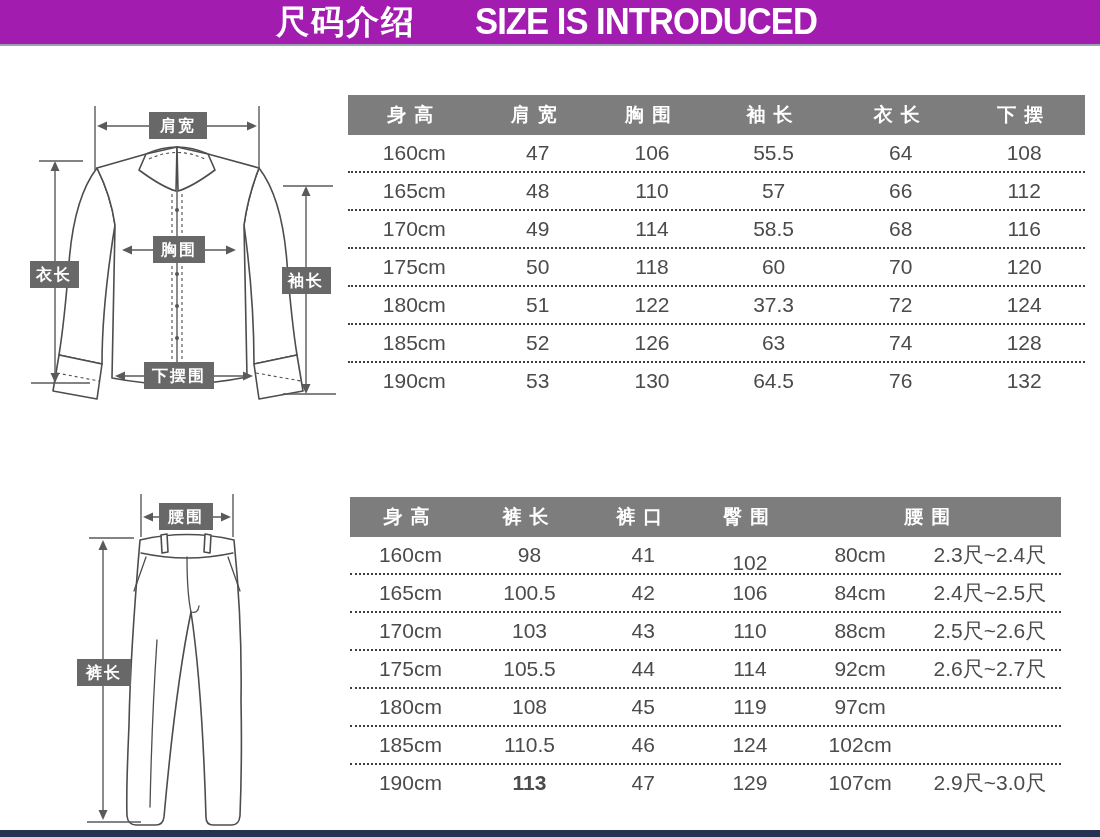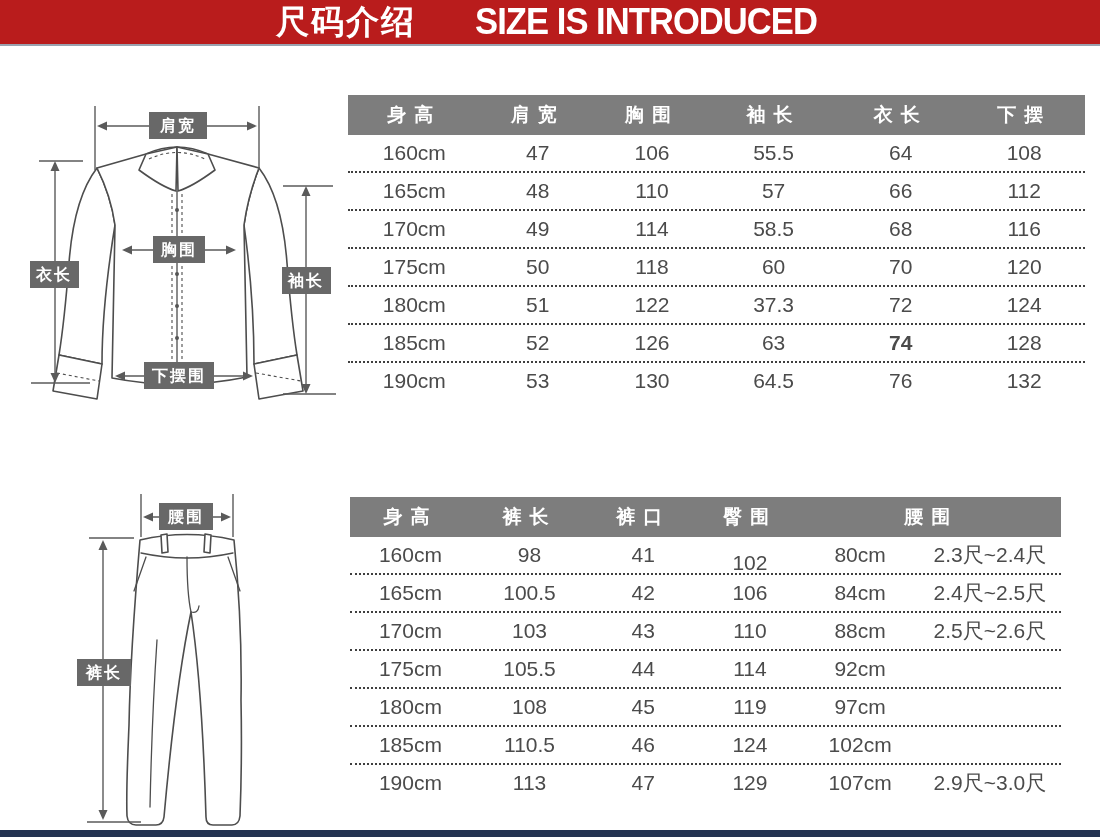--- a/index.html
+++ b/index.html
@@ -4,21 +4,21 @@
 <style>
   html,body{margin:0;padding:0;}
   body{
     width:1100px;height:837px;position:relative;overflow:hidden;
     background:#ffffff;
     font-family:"Liberation Sans","DejaVu Sans",sans-serif;
   }
   
   .banner{
     position:absolute;left:0;top:0;width:1100px;height:44px;
-    background:#b91c1c;border-bottom:2px solid #9aa2af;
+    background:#a21caf;border-bottom:2px solid #9aa2af;
     display:flex;justify-content:center;align-items:center;gap:52px;
   }
   .banner .zh{color:#fff;font-size:33px;font-weight:bold;letter-spacing:2px;}
   .banner .en{color:#fff;font-size:36px;font-weight:bold;letter-spacing:-1px;transform:scaleX(.96);}
   
   .size-table{position:absolute;}
   #shirt-table{left:348px;top:95px;width:737px;}
   #pants-table{left:350px;top:497px;width:711px;}
   .t-head{display:flex;align-items:center;background:#7d7d7d;height:40px;}
   .t-hcell{color:#ffffff;font-weight:bold;font-size:19px;letter-spacing:8px;text-align:center;}
@@ -194,21 +194,21 @@
       <span class="t-cell" style="width: 15.5%;">122</span>
       <span class="t-cell" style="width: 17.5%;">37.3</span>
       <span class="t-cell" style="width: 17%;">72</span>
       <span class="t-cell" style="width: 16.5%;">124</span>
     </div>
     <div class="t-row">
       <span class="t-cell" style="width: 18%;">185cm</span>
       <span class="t-cell" style="width: 15.5%;">52</span>
       <span class="t-cell" style="width: 15.5%;">126</span>
       <span class="t-cell" style="width: 17.5%;">63</span>
-      <span class="t-cell" style="width: 17%; font-weight: bold;">74</span>
+      <span class="t-cell" style="width: 17%;">74</span>
       <span class="t-cell" style="width: 16.5%;">128</span>
     </div>
     <div class="t-row">
       <span class="t-cell" style="width: 18%;">190cm</span>
       <span class="t-cell" style="width: 15.5%;">53</span>
       <span class="t-cell" style="width: 15.5%;">130</span>
       <span class="t-cell" style="width: 17.5%;">64.5</span>
       <span class="t-cell" style="width: 17%;">76</span>
       <span class="t-cell" style="width: 16.5%;">132</span>
     </div>
@@ -244,38 +244,39 @@
       <span class="t-cell" style="width: 14.5%;">110</span>
       <span class="t-cell" style="width: 16.5%;">88cm</span>
       <span class="t-cell" style="width: 20%;">2.5尺~2.6尺</span>
     </div>
     <div class="t-row">
       <span class="t-cell" style="width: 17%;">175cm</span>
       <span class="t-cell" style="width: 16.5%;">105.5</span>
       <span class="t-cell" style="width: 15.5%;">44</span>
       <span class="t-cell" style="width: 14.5%;">114</span>
       <span class="t-cell" style="width: 16.5%;">92cm</span>
+      <span class="t-cell" style="width: 20%;">2.6尺~2.7尺</span>
     </div>
     <div class="t-row">
       <span class="t-cell" style="width: 17%;">180cm</span>
       <span class="t-cell" style="width: 16.5%;">108</span>
       <span class="t-cell" style="width: 15.5%;">45</span>
       <span class="t-cell" style="width: 14.5%;">119</span>
       <span class="t-cell" style="width: 16.5%;">97cm</span>
     </div>
     <div class="t-row">
       <span class="t-cell" style="width: 17%;">185cm</span>
       <span class="t-cell" style="width: 16.5%; text-align: center;">110.5</span>
       <span class="t-cell" style="width: 15.5%;">46</span>
       <span class="t-cell" style="width: 14.5%;">124</span>
       <span class="t-cell" style="width: 16.5%;">102cm</span>
     </div>
     <div class="t-row">
       <span class="t-cell" style="width: 17%;">190cm</span>
-      <span class="t-cell" style="width: 16.5%;">113</span>
+      <span class="t-cell" style="width: 16.5%; font-weight: bold;">113</span>
       <span class="t-cell" style="width: 15.5%;">47</span>
       <span class="t-cell" style="width: 14.5%;">129</span>
       <span class="t-cell" style="width: 16.5%;">107cm</span>
       <span class="t-cell" style="width: 20%;">2.9尺~3.0尺</span>
     </div>
   </div>
 
 <div class="bottom-strip"></div>
 
 </body></html>

